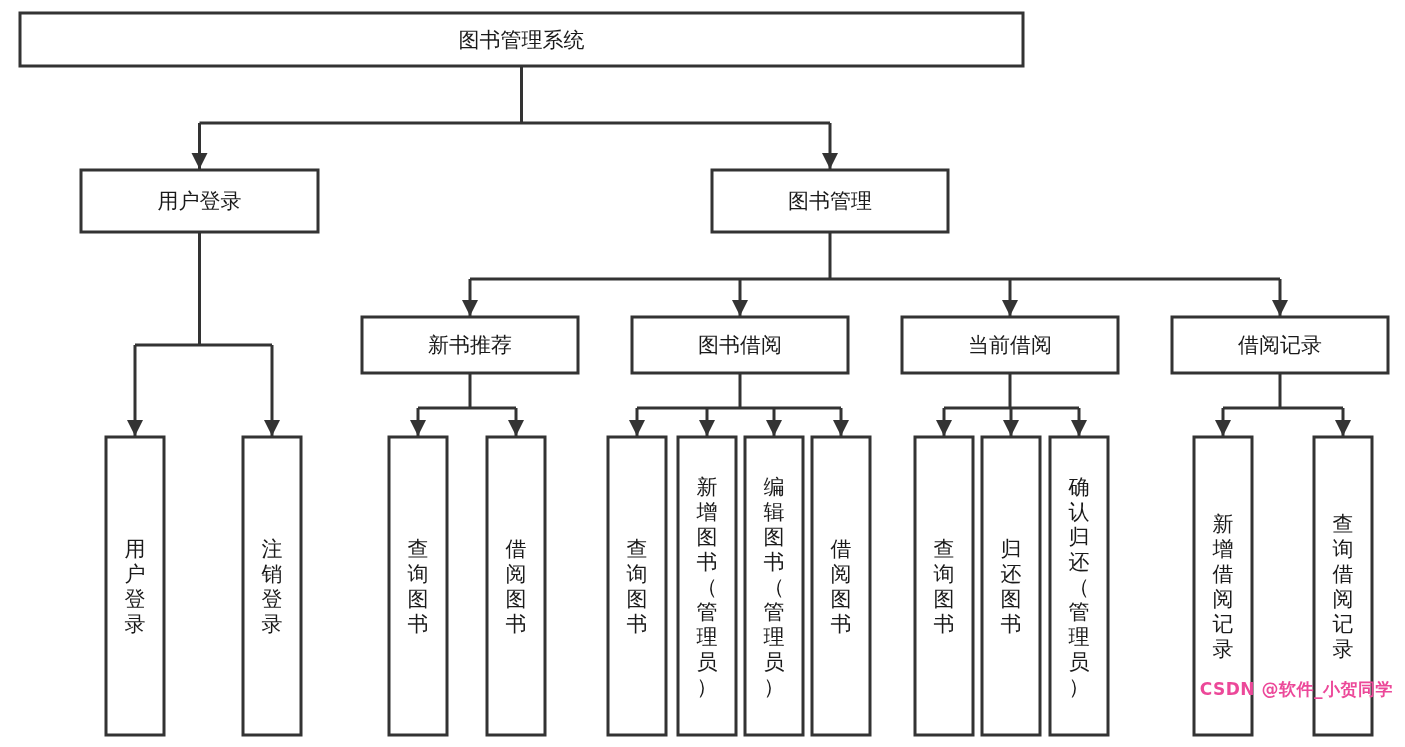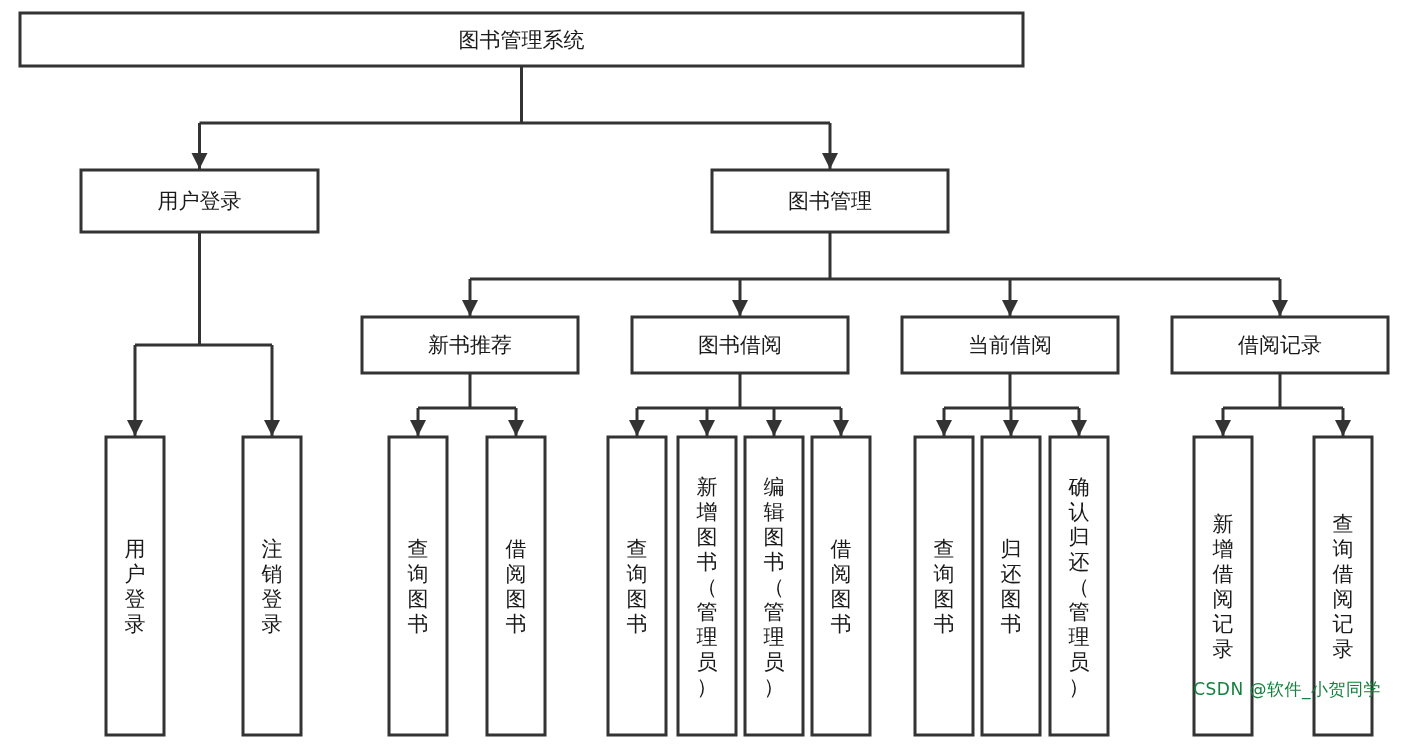--- a/index.html
+++ b/index.html
@@ -47,29 +47,30 @@
     stroke: #333333;
     stroke-width: 3;
     fill: none;
   }
   .arrow-head {
     fill: #333333;
     stroke: none;
   }
   .watermark {
     position: absolute;
-    right: 24px;
+    right: 12px;
     bottom: 6px;
     font-family: "DejaVu Sans", "Liberation Sans", sans-serif;
     font-size: 17px;
-    color: #15803d;
+    color: #ec4899;
     letter-spacing: 0.5px;
     white-space: nowrap;
     pointer-events: none;
     user-select: none;
+    font-weight: bold;
   }
 </style>
 </head>
 <body>
 
 <div id="diagram-root">
   <svg id="flow" viewBox="0 0 1405 747" xmlns="http://www.w3.org/2000/svg">
     <g id="edges-layer">
         <g>
           <line x1="521.5" y1="66" x2="521.5" y2="123" class="connector"></line>

